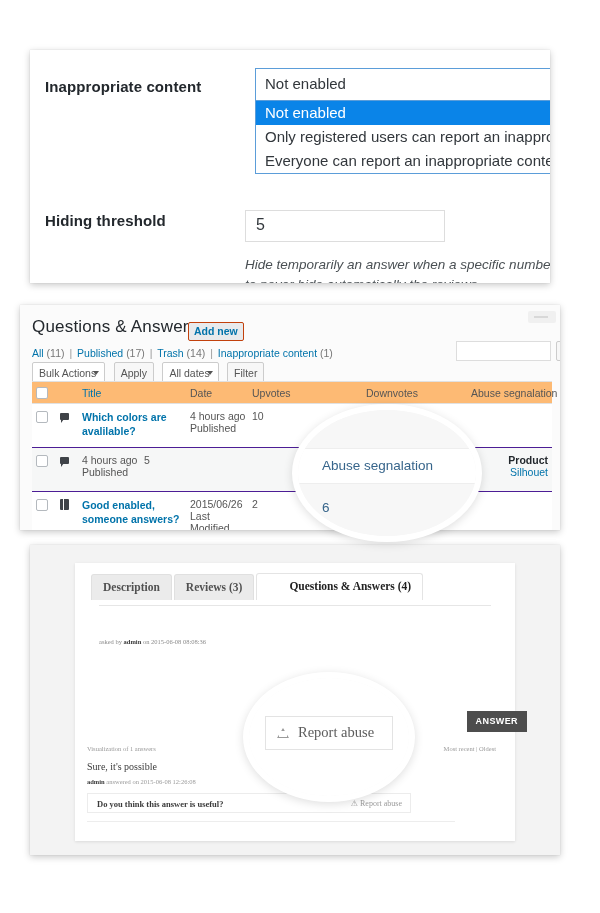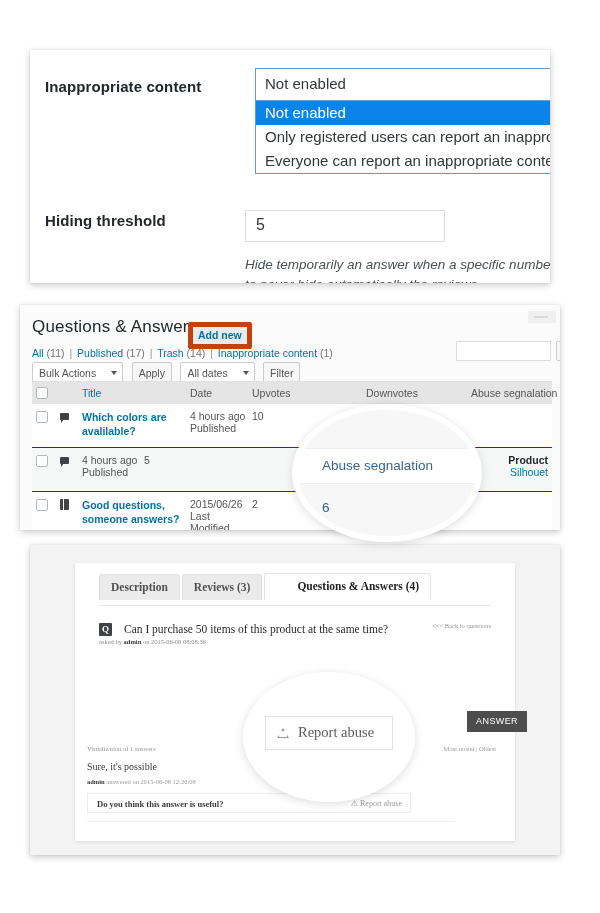--- a/index.html
+++ b/index.html
@@ -63,37 +63,37 @@
     left:20px; top:305px; width:540px; height:225px;
     background:#fbfbfb;
   }
   .wp-title{
     position:absolute; left:12px; top:12px;
     font-size:17px; color:#23282d; font-weight:400; letter-spacing:.2px;
   }
   .addnew{
     position:absolute; left:168px; top:17px;
     font-size:10.5px; color:#0073aa; font-weight:bold;
-    background:#e8eaec; border:5px solid #c2410c; border-radius:2px;
+    background:#e8eaec; border:1px solid #c2410c; border-radius:2px;
     padding:2px 5px 3px 5px;
   }
   .subsubsub{
     position:absolute; left:12px; top:42px;
     font-size:10.5px; color:#0073aa;
   }
   .subsubsub .cnt{ color:#777; }
   .subsubsub .sep{ color:#999; padding:0 2px; }
   .tablenav{ position:absolute; left:12px; top:57px; }
   .ctl{
     display:inline-block; vertical-align:middle;
     border:1px solid #ccc; background:#f7f7f7; border-radius:2px;
     font-size:10.5px; color:#555; padding:3px 6px; height:15px; line-height:15px;
     box-sizing:content-box; margin-right:4px;
   }
-  .ctl.sel{ background:#fff; padding-right:26px; position:relative; }
+  .ctl.sel{ background:#fff; padding-right:8px; position:relative; }
   .ctl.sel:after{
     content:""; position:absolute; right:5px; top:8px;
     border-left:3px solid transparent; border-right:3px solid transparent;
     border-top:4px solid #555;
   }
   .searchbox{
     position:absolute; right:9px; top:36px; width:93px; height:18px;
     border:1px solid #ddd; background:#fff;
   }
   .searchbtn{
@@ -107,21 +107,21 @@
     background:#f0f0f0; border-radius:2px;
   }
   .corner-ghost:after{
     content:""; position:absolute; left:6px; top:5px; width:14px; height:2px;
     background:#d8d8d8;
   }
 
   .lt{ position:absolute; left:12px; top:76px; width:520px; font-size:10.5px; }
   .lt-head{
     display:flex; align-items:center; height:21px;
-    background:#e5e5e5; border-top:1px solid #e1e1e1; border-bottom:1px solid #e1e1e1;
+    background:#fdba74; border-top:1px solid #e1e1e1; border-bottom:1px solid #e1e1e1;
     color:#0073aa;
   }
   .lt-row{
     display:flex; align-items:flex-start; height:44px; padding-top:6px;
     box-sizing:border-box; border-bottom:1px solid #4c1d95; background:#fff;
   }
   .lt-row.alt{ background:#f6f7f7; }
   .c-chk{ width:24px; flex:none; padding-left:4px;}
   .c-ic{ width:22px; flex:none; }
   .c-title{ width:108px; flex:none; }
@@ -156,21 +156,21 @@
   
   #panel-front{
     left:30px; top:545px; width:530px; height:310px;
     background:#f3f3f3;
   }
   .front-inner{
     position:absolute; left:45px; top:18px; width:440px; height:278px;
     background:#fff; box-shadow:0 1px 3px rgba(0,0,0,.10);
     font-family:"Liberation Serif", serif;
   }
-  .tabs{ position:absolute; left:24px; top:10px; display:flex; align-items:flex-end;justify-content:flex-end; }
+  .tabs{ position:absolute; left:16px; top:10px; display:flex; align-items:flex-end;justify-content:flex-end; }
   .tab{
     font-size:11.5px; font-weight:bold; color:#515151;
     background:#ebebeb; border:1px solid #e0e0e0; border-bottom:none;
     padding:6px 11px 7px 11px; margin-right:2px; border-radius:3px 3px 0 0;
   }
   .tab.active{ background:#fff; color:#222; border-color:#e4e4e4; padding-bottom:8px;padding-left:32px;}
   .tabline{
     position:absolute; left:24px; top:42px; width:392px; height:1px; background:#e6e6e6;
   }
   .qrow{ position:absolute; left:24px; top:56px; width:392px; }
@@ -188,21 +188,21 @@
     background:#f6f6f6; border:1px solid #e8e8e8; box-sizing:border-box;
     font-family:"Liberation Sans", sans-serif;
     font-size:11px; color:#9a9a9a; padding:8px 10px;
   }
   .ta:after{
     content:""; position:absolute; right:2px; bottom:2px;
     border-left:5px solid transparent; border-bottom:5px solid #cfcfcf;
   }
   .ansbtn{
     position:absolute; right:-12px; top:148px;
-    background:#4d4d4d; color:#fff; font-size:9px; font-weight:normal;
+    background:#4d4d4d; color:#fff; font-size:9px; font-weight:bold;
     letter-spacing:.4px; padding:5px 9px 6px 9px;
     font-family:"Liberation Sans", sans-serif;
   }
   .vizline{
     position:absolute; left:12px; top:182px; width:400px;
     font-size:6.5px; color:#9a9a9a;
   }
   .sortlinks{ position:absolute; right:-9px; top:0; font-size:6.5px; color:#9a9a9a; }
   .ansbody{ position:absolute; left:12px; top:198px; font-size:10px; color:#3b3b3b; }
   .ansmeta{ position:absolute; left:12px; top:215px; font-size:6.5px; color:#9a9a9a; }
@@ -375,21 +375,21 @@
         <span class="prodlink">Silhouet</span>
       </div>
     </div>
 
     <div class="lt-row">
       <div class="c-chk">
           <span class="chk"></span>
         </div>
       <div class="c-ic"><span class="book"></span></div>
       <div class="c-title">
-        <span class="rowtitle">Good questions,</span><br>
+        <span class="rowtitle">Good enabled,</span><br>
         <span class="rowtitle">someone answers?</span>
       </div>
       <div class="c-date">
         <span>2015/06/26</span><br>
         <span>Last Modified</span>
       </div>
       <div class="c-up">2</div>
       <div class="c-down"></div>
       <div class="c-abuse"></div>
       <div class="c-prod">
@@ -403,25 +403,20 @@
 <div class="panel" id="panel-front">
   <div class="front-inner">
 
     <div class="tabs">
       <div class="tab">Description</div>
       <div class="tab">Reviews (3)</div>
       <div class="tab active">Questions &amp; Answers (4)</div>
     </div>
     <div class="tabline"></div>
 
-    <div class="qrow">
-      <span class="qbadge">Q</span>
-      <span class="qtext">Can I purchase 50 items of this product at the same time?</span>
-      <span class="backq">&lt;&lt;&lt; Back to questions</span>
-    </div>
 
     <div class="askedby">
       <span>asked by </span><b>admin</b><span> on 2015-06-08 08:08:36</span>
     </div>
 
 
     <div class="ansbtn">ANSWER</div>
 
     <div class="vizline">
       <span>Visualization of 1 answers</span>

